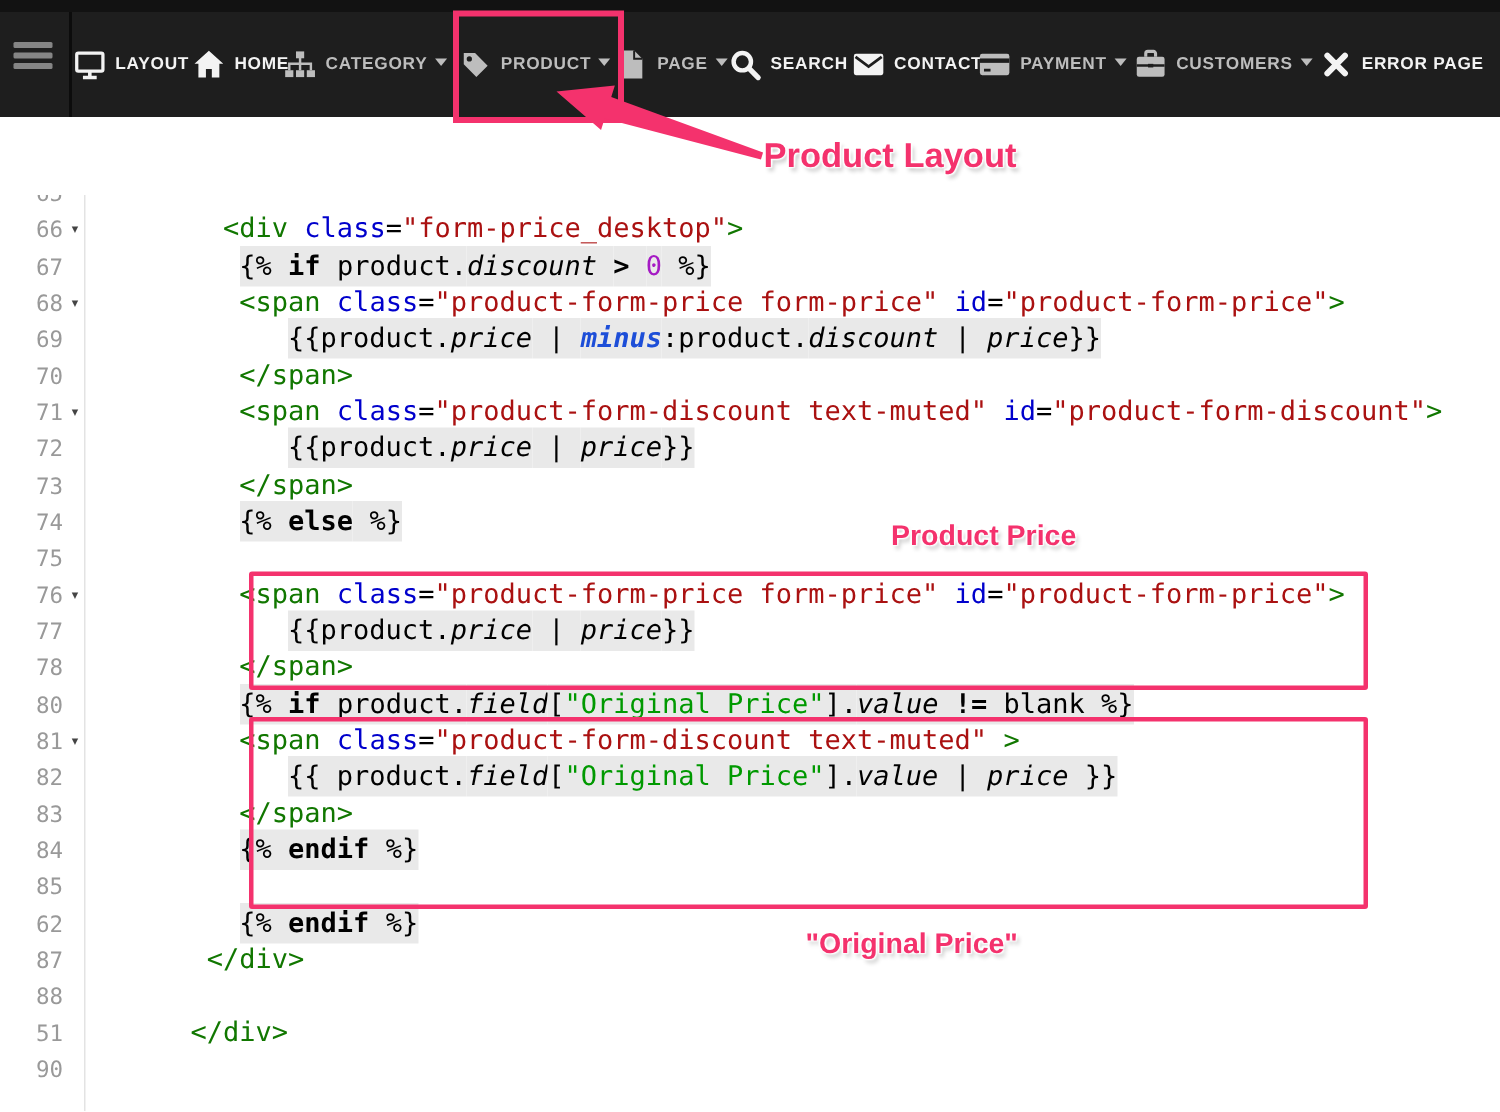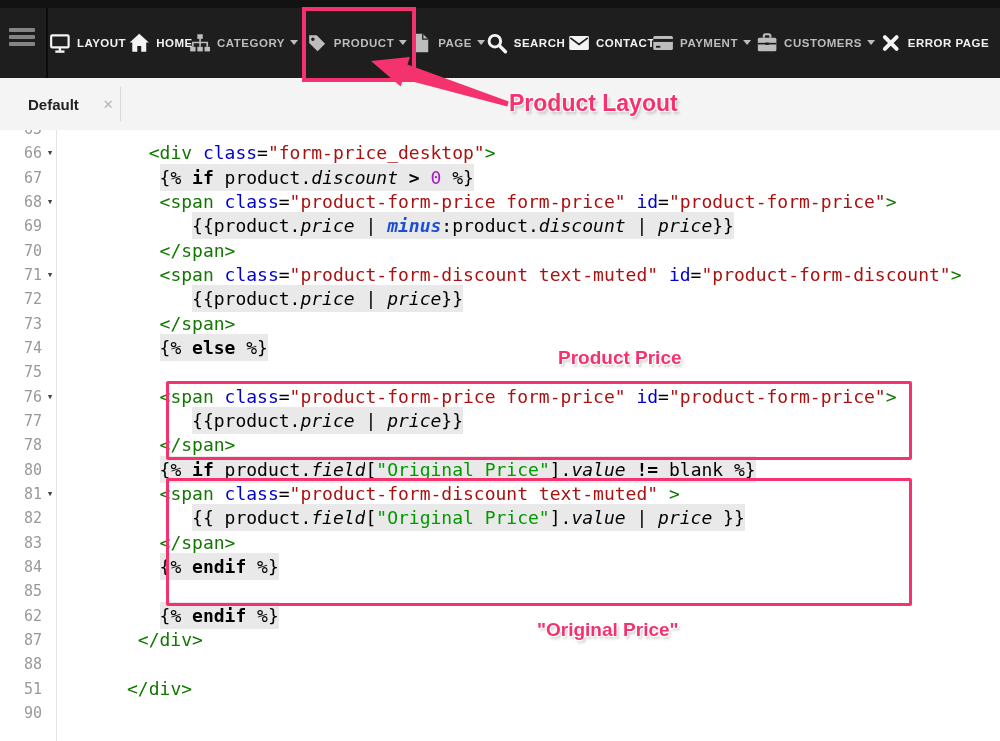--- a/index.html
+++ b/index.html
@@ -55,21 +55,21 @@
   
   .anno-box{position:absolute;border:3px solid #f4326d;border-radius:2px;z-index:20;pointer-events:none;}
   .product-box{position:absolute;left:302px;top:7px;width:106px;height:67px;
                border:4px solid #f4326d;z-index:20;pointer-events:none;}
   .pink-label{position:absolute;z-index:21;color:#f4326d;font-weight:700;
               font-family:"Liberation Sans",sans-serif;pointer-events:none;
               text-shadow:-1px -1px 1px rgba(255,255,255,.95),1px -1px 1px rgba(255,255,255,.95),
                           -1px 1px 1px rgba(255,255,255,.95),1px 1px 1px rgba(255,255,255,.95),
                           2px 3px 3px rgba(0,0,0,.22);}
   .label-layout{left:509px;top:90px;font-size:23px;}
-  .label-price{left:558px;top:347px;font-size:19px;}
+  .label-price{left:594px;top:347px;font-size:19px;}
   .label-original{left:537px;top:619px;font-size:19px;}
   .arrow-svg{position:absolute;left:0;top:0;z-index:22;pointer-events:none;}
 </style>
 </head>
 <body>
 
 <div class="screen">
 
   <div class="navbar">
     <div class="topstrip"></div>
@@ -171,27 +171,20 @@
             <svg width="24" height="24" viewBox="0 0 22 22">
               <path d="M5.6 5.6 16.4 16.4M16.4 5.6 5.6 16.4" stroke="currentColor" stroke-width="3.6" stroke-linecap="round"></path>
             </svg>
           </span>
           <span class="nav-label">ERROR PAGE</span>
         </div>
       </div>
     <div class="product-box"></div>
   </div>
 
-  <div class="tabbar">
-    <div class="tab">
-      <span class="tab-label">Default</span>
-      <span class="tab-close">✕</span>
-    </div>
-    <div class="tab-sep"></div>
-  </div>
 
   <div class="editor">
     <div id="code-lines">
         <div class="cl"><span class="ln">65</span><span></span></div>
         <div class="cl"><span class="ln">66</span><span class="fold">▾</span><span><span class="tk-w">        </span><span class="tk-t">&lt;div</span><span class="tk-w"> </span><span class="tk-a">class</span><span class="tk-w">=</span><span class="tk-s">"form-price_desktop"</span><span class="tk-t">&gt;</span></span></div>
         <div class="cl"><span class="ln">67</span><span><span class="tk-w">         </span><span class="tk-q lq">{% </span><span class="tk-k lq">if</span><span class="tk-q lq"> product.</span><span class="tk-p lq">discount</span><span class="tk-q lq"> </span><span class="tk-k lq">&gt;</span><span class="tk-q lq"> </span><span class="tk-n lq">0</span><span class="tk-q lq"> %}</span></span></div>
         <div class="cl"><span class="ln">68</span><span class="fold">▾</span><span><span class="tk-w">         </span><span class="tk-t">&lt;span</span><span class="tk-w"> </span><span class="tk-a">class</span><span class="tk-w">=</span><span class="tk-s">"product-form-price form-price"</span><span class="tk-w"> </span><span class="tk-a">id</span><span class="tk-w">=</span><span class="tk-s">"product-form-price"</span><span class="tk-t">&gt;</span></span></div>
         <div class="cl"><span class="ln">69</span><span><span class="tk-w">            </span><span class="tk-q lq">{{product.</span><span class="tk-p lq">price</span><span class="tk-q lq"> | </span><span class="tk-f lq">minus</span><span class="tk-q lq">:product.</span><span class="tk-p lq">discount</span><span class="tk-q lq"> | </span><span class="tk-p lq">price</span><span class="tk-q lq">}}</span></span></div>
         <div class="cl"><span class="ln">70</span><span><span class="tk-w">         </span><span class="tk-t">&lt;/span&gt;</span></span></div>
         <div class="cl"><span class="ln">71</span><span class="fold">▾</span><span><span class="tk-w">         </span><span class="tk-t">&lt;span</span><span class="tk-w"> </span><span class="tk-a">class</span><span class="tk-w">=</span><span class="tk-s">"product-form-discount text-muted"</span><span class="tk-w"> </span><span class="tk-a">id</span><span class="tk-w">=</span><span class="tk-s">"product-form-discount"</span><span class="tk-t">&gt;</span></span></div>

